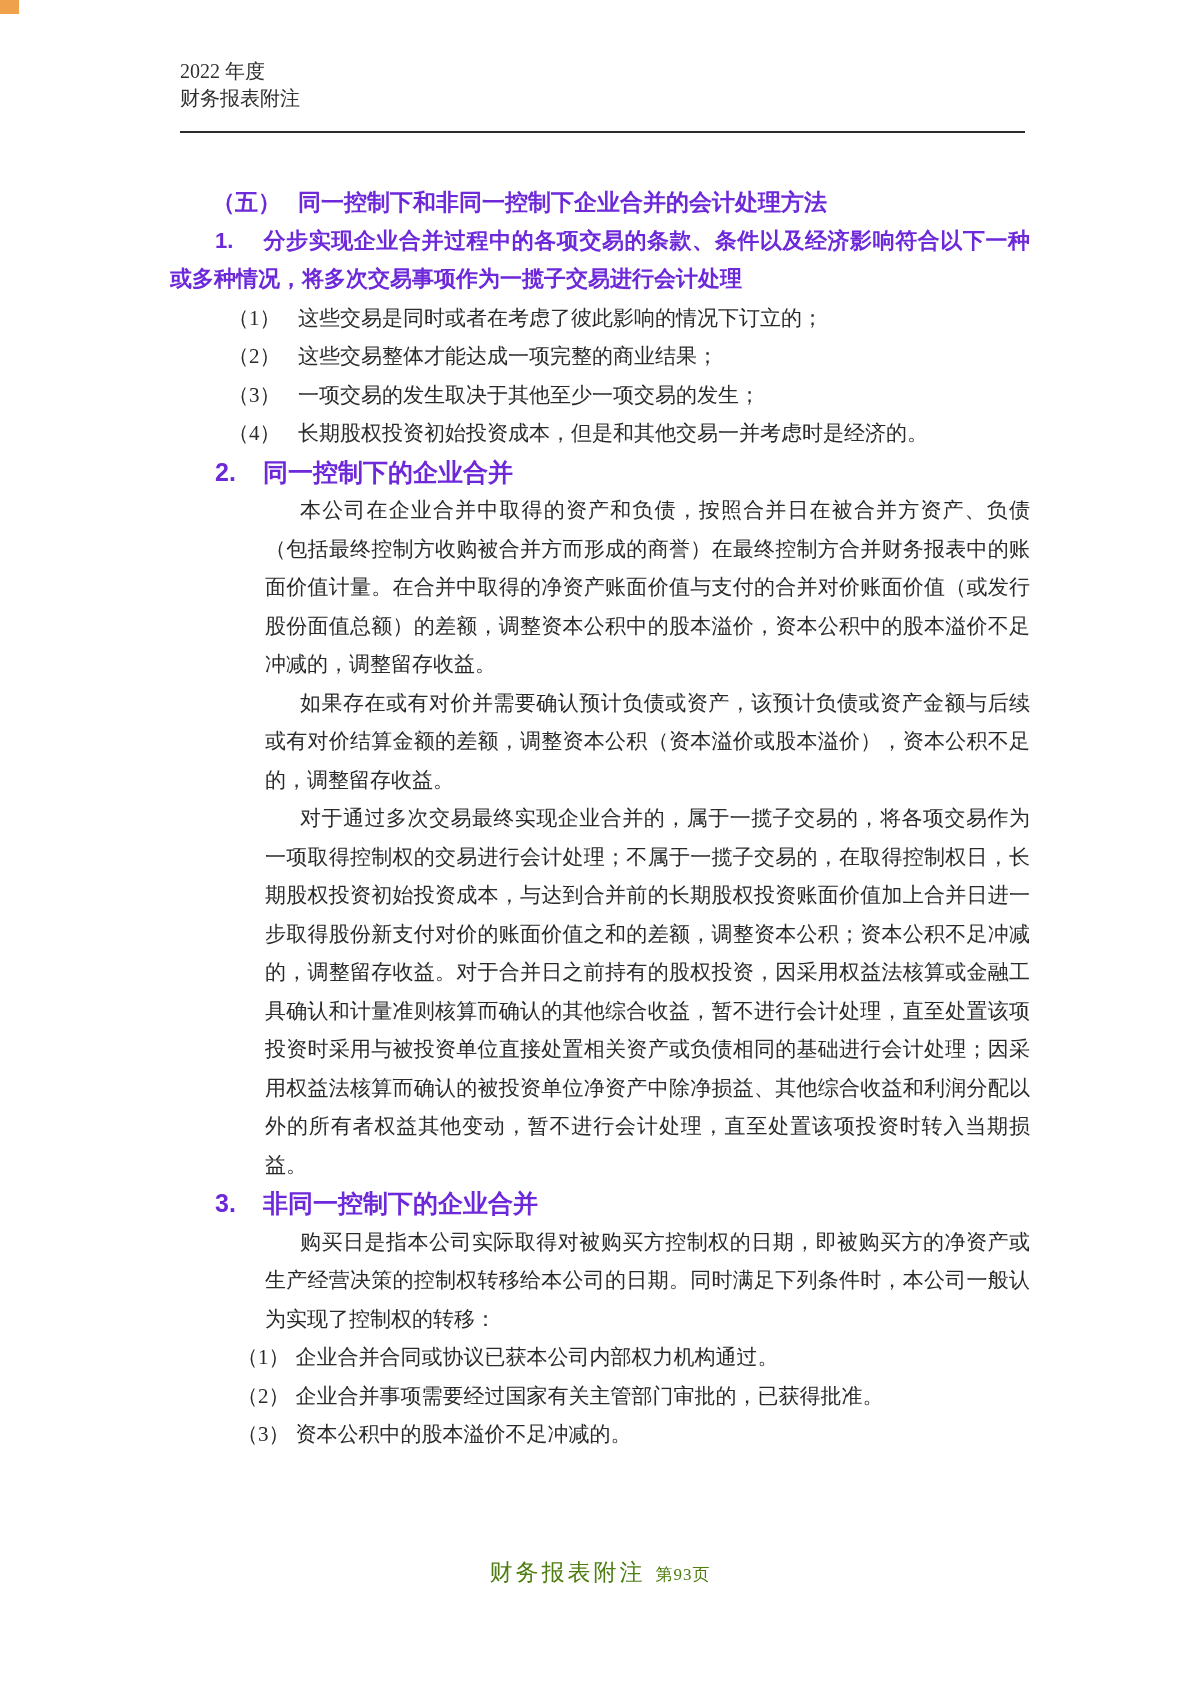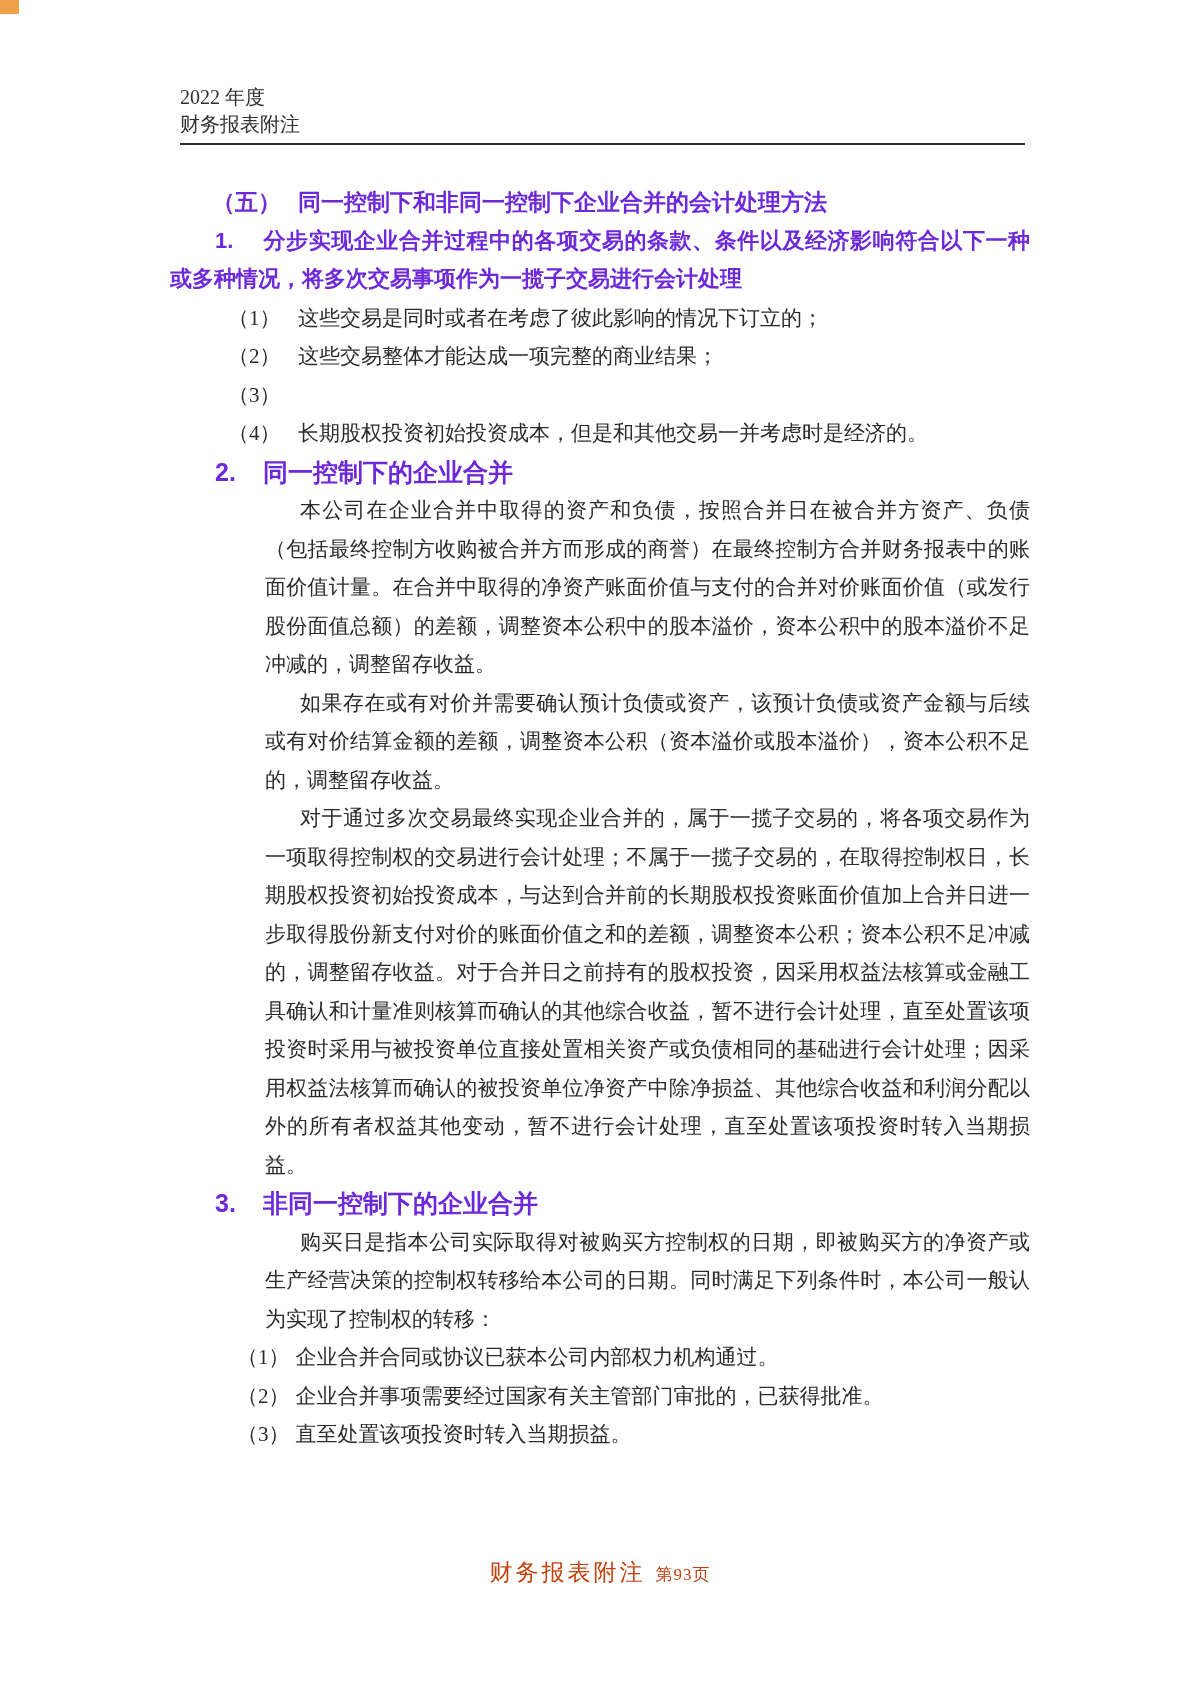--- a/index.html
+++ b/index.html
@@ -15,24 +15,24 @@
   
   .corner-mark {
     position: absolute; top: 0; left: 0;
     width: 19px; height: 14px;
     background: #f0a14b;
   }
 
   
   .page-header {
     position: absolute;
-    top: 84px; left: 180px;
+    top: 58px; left: 180px;
     width: 845px;
     border-bottom: 2px solid #2b2b2b;
-    padding-bottom: 5px;
+    padding-bottom: 19px;
     font-size: 20px;
     line-height: 27px;
     color: #2e2e2e;
   }
   .page-header div { white-space: nowrap; }
 
   
   .content {
     position: absolute;
     top: 183px; left: 170px;
@@ -70,21 +70,21 @@
   .list2 { margin: 0; padding: 0; list-style: none; }
   .list2 li { display: flex; margin-left: 67px; }
   .list2 .mk { flex: 0 0 auto; margin-right: 6px; }
 
   
   .page-footer {
     position: absolute;
     top: 1556px; left: 0;
     width: 1200px;
     text-align: center;
-    color: #c2410c;
+    color: #4d7c0f;
     line-height: 34px;
   }
   .ft-title { font-size: 23px; letter-spacing: 3px; }
   .ft-page  { font-size: 17px; margin-left: 10px; letter-spacing: 1px; }
 </style>
 </head>
 <body>
 
 <div class="corner-mark"></div>
 
@@ -103,20 +103,21 @@
     <li>
       <span class="mk">（1）</span>
       <span>这些交易是同时或者在考虑了彼此影响的情况下订立的；</span>
     </li>
     <li>
       <span class="mk">（2）</span>
       <span>这些交易整体才能达成一项完整的商业结果；</span>
     </li>
     <li>
       <span class="mk">（3）</span>
+      <span>一项交易的发生取决于其他至少一项交易的发生；</span>
     </li>
     <li>
       <span class="mk">（4）</span>
       <span>长期股权投资初始投资成本，但是和其他交易一并考虑时是经济的。</span>
     </li>
   </ul>
 
   <p class="h-num"><span class="mk">2.</span><span>同一控制下的企业合并</span></p>
 
   <p class="para">本公司在企业合并中取得的资产和负债，按照合并日在被合并方资产、负债（包括最终控制方收购被合并方而形成的商誉）在最终控制方合并财务报表中的账面价值计量。在合并中取得的净资产账面价值与支付的合并对价账面价值（或发行股份面值总额）的差额，调整资本公积中的股本溢价，资本公积中的股本溢价不足冲减的，调整留存收益。</p>
@@ -131,21 +132,21 @@
     <li>
       <span class="mk">（1）</span>
       <span>企业合并合同或协议已获本公司内部权力机构通过。</span>
     </li>
     <li>
       <span class="mk">（2）</span>
       <span>企业合并事项需要经过国家有关主管部门审批的，已获得批准。</span>
     </li>
     <li>
       <span class="mk">（3）</span>
-      <span>直至处置该项投资时转入当期损益。</span>
+      <span>资本公积中的股本溢价不足冲减的。</span>
     </li>
   </ul>
 
 </main>
 
 <footer class="page-footer">
   <span class="ft-title">财务报表附注</span><span class="ft-page">第93页</span>
 </footer>
 
 </body></html>

